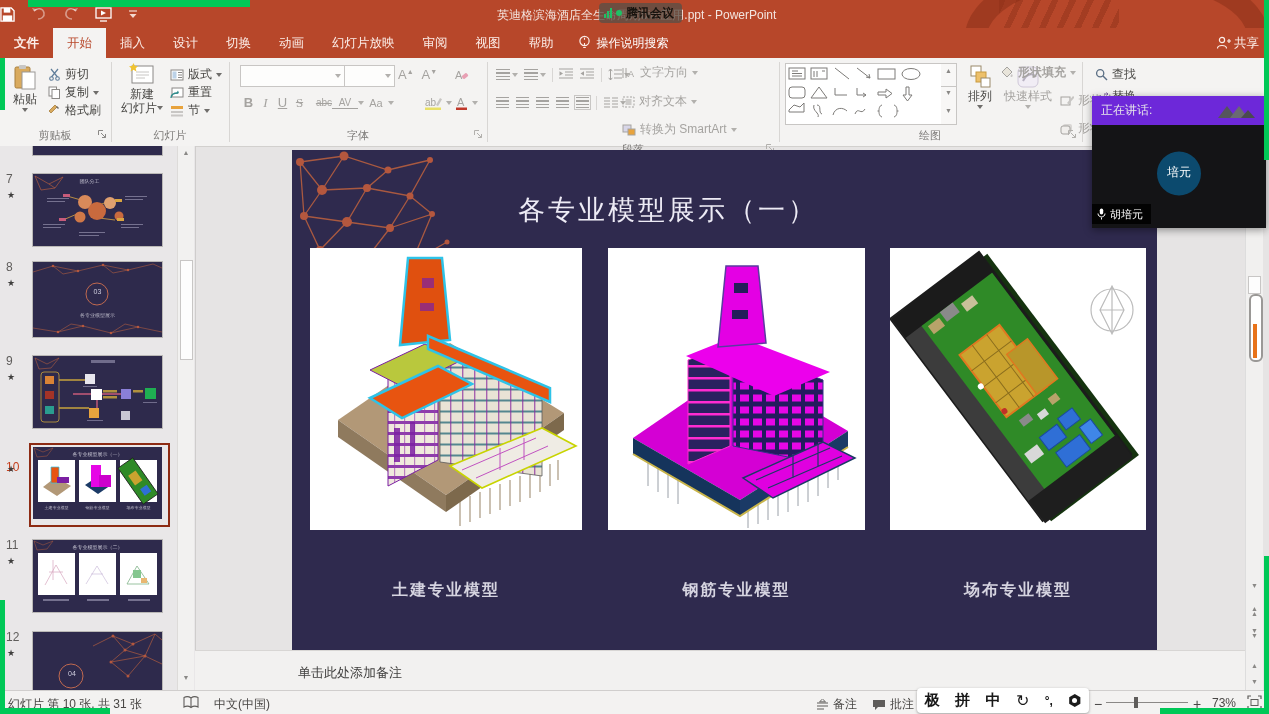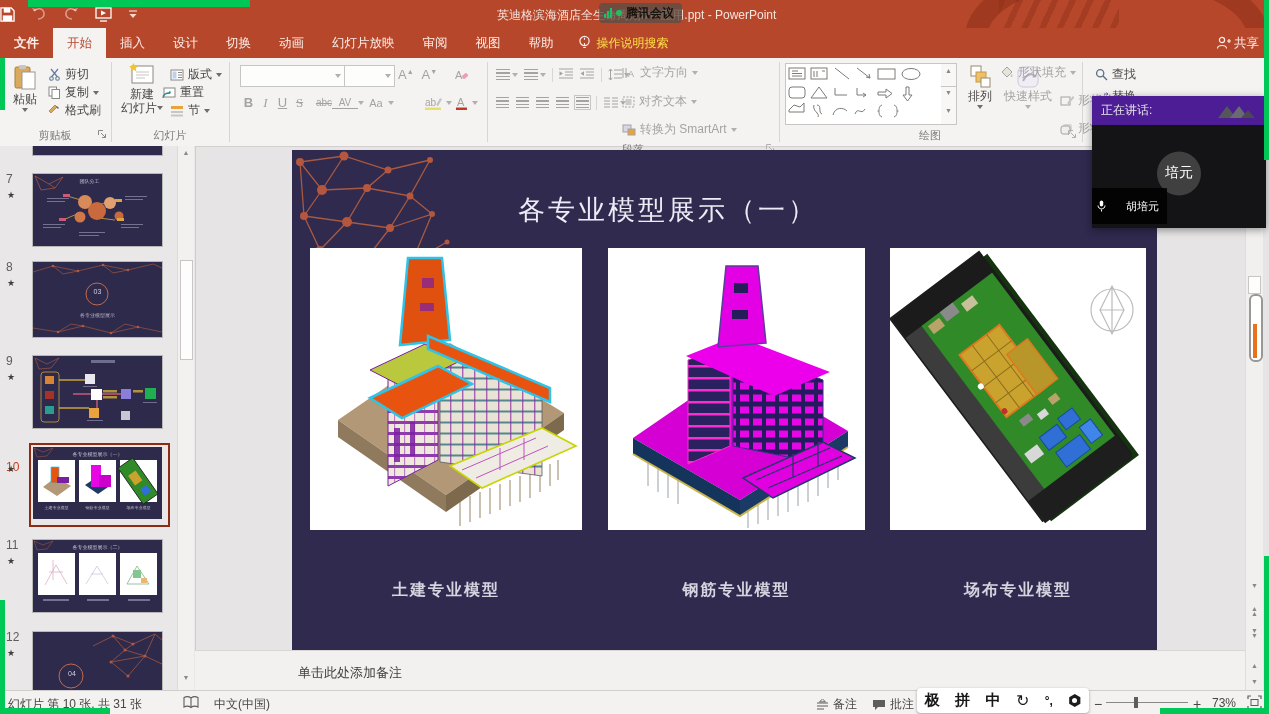--- a/index.html
+++ b/index.html
@@ -16,21 +16,21 @@
   .meet-pill{left:599px;top:3px;height:20px;padding:0 8px 0 5px;border-radius:4px;
              background:rgba(90,80,70,.78);display:flex;align-items:center;gap:4px;
              font-size:12px;color:#17130e;font-weight:bold;}
   .eqbars{display:flex;align-items:flex-end;gap:1px;height:10px;}
   .eqbars i{width:2px;background:#1fc065;display:block;}
   .greendot{width:6px;height:6px;border-radius:50%;background:#1fc065;}
   
   .tabrow{left:0;top:28px;width:1269px;height:30px;background:#B7472A;display:flex;align-items:stretch;}
   .tab{padding:0 14px;display:flex;align-items:center;font-size:12.5px;color:#fceee9;}
   .tab.active{background:#f4f3f2;color:#B7472A;}
-  .tellme{display:flex;align-items:center;gap:6px;color:#fde047;padding:0 10px;}
+  .tellme{display:flex;align-items:center;gap:6px;color:#ffffff;padding:0 10px;}
   .share{position:absolute;right:10px;top:28px;height:30px;display:flex;align-items:center;gap:3px;color:#fceee9;font-size:12.5px;}
   
   .ribbon{left:0;top:58px;width:1269px;height:88px;background:#f4f3f2;border-bottom:1px solid #d2d0ce;}
   .grp-label{position:absolute;bottom:3px;left:0;right:0;text-align:center;font-size:11px;color:#7c7a78;}
   .vsep{position:absolute;top:4px;bottom:4px;width:1px;background:#d8d6d4;}
   .launch{position:absolute;bottom:4px;right:3px;}
   .rrow{position:absolute;display:flex;align-items:center;gap:4px;font-size:12px;color:#494845;height:17px;white-space:nowrap;}
   .rrow.dis{color:#a5a3a0;}
   .caret{width:0;height:0;border-left:3.5px solid transparent;border-right:3.5px solid transparent;border-top:4px solid #6f6d6b;display:inline-block;}
   .caret.lt{border-top-color:#b2b0ad;}
@@ -66,24 +66,24 @@
   .vscroll{left:1245px;top:146px;width:17px;height:544px;background:#f1f0ef;border-left:1px solid #ddd;position:absolute;}
   .capsule{position:absolute;left:3px;top:148px;width:10px;height:64px;border:2px solid #9a9896;border-radius:6px;background:#fff;}
   .capfill{position:absolute;left:2px;bottom:2px;width:4px;height:34px;background:#e8731a;}
   
   .statusbar{left:0;top:690px;width:1269px;height:24px;background:#f3f2f1;border-top:1px solid #d0cecd;font-size:12px;color:#484644;}
   .sitem{position:absolute;top:5px;white-space:nowrap;}
   .zoomtrack{position:absolute;top:11px;left:1106px;width:82px;height:1px;background:#8a8886;}
   .zoomthumb{position:absolute;top:-5px;left:28px;width:4px;height:11px;background:#5f5d5b;}
   
   .meet{left:1092px;top:96px;width:174px;height:132px;z-index:50;position:absolute;box-shadow:0 2px 8px rgba(0,0,0,.4);}
-  .meet-head{position:absolute;left:0;top:0;right:0;height:29px;background:#4c1d95;color:#e8e8ea;font-size:12px;display:flex;align-items:center;padding-left:9px;}
+  .meet-head{position:absolute;left:0;top:0;right:0;height:29px;background:#6d28d9;color:#e8e8ea;font-size:12px;display:flex;align-items:center;padding-left:9px;}
   .meet-tile{position:absolute;left:0;top:29px;right:0;bottom:0;background:#141416;}
-  .meet-ava{position:absolute;left:50%;top:50%;transform:translate(-50%,-58%);width:44px;height:44px;border-radius:50%;background:#404040;color:#fff;display:flex;align-items:center;justify-content:center;font-size:14px;}
-  .meet-name{position:absolute;left:0;bottom:4px;height:36px;background:rgba(0,0,0,.85);color:#fff;font-size:11px;display:flex;align-items:center;gap:20px;padding:0 8px 0 5px;}
+  .meet-ava{position:absolute;left:50%;top:50%;transform:translate(-50%,-58%);width:44px;height:44px;border-radius:50%;background:#0c4a6e;color:#fff;display:flex;align-items:center;justify-content:center;font-size:12px;}
+  .meet-name{position:absolute;left:0;bottom:4px;height:20px;background:rgba(0,0,0,.85);color:#fff;font-size:11px;display:flex;align-items:center;gap:4px;padding:0 8px 0 5px;}
   .green{position:absolute;background:#00C857;z-index:60;}
 </style>
 </head>
 <body>
 
 <div class="abs titlebar">
   <div class="abs tb-deco2"></div>
   <div class="abs tb-deco"></div>
   <div class="qat">
     <span>
@@ -217,21 +217,21 @@
   </div>
   <div class="rrow" style="left:170px;top:8px;">
     <svg width="14" height="12" viewBox="0 0 14 12">
         <rect x="1" y="1" width="12" height="10" fill="#fff" stroke="#8a8886"></rect>
         <rect x="2.5" y="2.5" width="4" height="7" fill="#bcd2e8"></rect>
         <path d="M8 3.5 h4 M8 6 h4 M8 8.5 h4" stroke="#8a8886"></path>
       </svg>
     <span>版式</span>
       <span class="caret"></span>
   </div>
-  <div class="rrow" style="left:162px;top:26px;">
+  <div class="rrow" style="left:170px;top:26px;">
     <svg width="14" height="12" viewBox="0 0 14 12">
         <rect x="2" y="1" width="11" height="9" fill="#fff" stroke="#8a8886"></rect>
         <path d="M1 11 c0-4 4-5 7-5" fill="none" stroke="#2e8b8b" stroke-width="1.3"></path>
         <path d="M8 3.5 l1 2.8 -3 .2 z" fill="#2e8b8b"></path>
       </svg>
     <span>重置</span>
   </div>
   <div class="rrow" style="left:170px;top:44px;">
     <svg width="14" height="12" viewBox="0 0 14 12">
         <rect x="1" y="1" width="12" height="3" fill="#e8a33d"></rect>
@@ -280,20 +280,27 @@
         <rect x="0" y="11.5" width="16" height="2.5" fill="#e8e066"></rect>
       </svg>
     <span class="caret lt"></span>
   </div>
   <div class="rrow" style="left:455px;top:36px;">
     <svg width="13" height="14" viewBox="0 0 13 14">
         <text x="2" y="10" font-size="11" fill="#a5a3a0" font-family="Liberation Sans,sans-serif">A</text>
         <rect x="1" y="11.5" width="11" height="2.5" fill="#c0392b"></rect>
       </svg>
     <span class="caret lt"></span>
+  </div>
+  <div class="abs" style="left:230px;top:0;width:256px;height:88px;">
+    <span class="grp-label">字体</span>
+    <span class="launch"><svg width="10" height="10" viewBox="0 0 10 10">
+          <path d="M1.5 1.5 H6 M1.5 1.5 V6" stroke="#b2b0ad" fill="none"></path>
+          <path d="M4 4 L8.5 8.5 M8.5 5 V8.5 H5" stroke="#b2b0ad" fill="none"></path>
+        </svg></span>
   </div>
   <div class="vsep" style="left:487px;"></div>
 
   <div class="rrow" style="left:496px;top:8px;gap:6px;">
     <span style="display:flex;gap:2px;align-items:center;">
         <span class="bars" style="width:14px;"></span>
         <span class="caret lt"></span>
       </span>
     <span style="display:flex;gap:2px;align-items:center;">
         <span class="bars" style="width:14px;"></span>
@@ -407,21 +414,21 @@
   <div class="bigbtn" style="left:1002px;top:7px;width:52px;color:#a5a3a0;">
     <svg width="26" height="24" viewBox="0 0 26 24">
         <rect x="3" y="2" width="20" height="20" rx="5" fill="#f1edf5" stroke="#cfc8d8"></rect>
         <path d="M8 16 C12 8 18 8 21 12" fill="none" stroke="#b8b2c2" stroke-width="2"></path>
       </svg>
     <span>快速样式</span>
       <span class="caret lt" style="margin-top:2px;"></span>
   </div>
   <div class="rrow dis" style="left:1000px;top:6px;left:1000px;"></div>
 
-  <div class="rrow dis" style="left:1000px;top:6px;">
+  <div class="rrow dis" style="left:1000px;top:6px;font-weight:bold;">
     <svg width="14" height="13" viewBox="0 0 14 13">
         <path d="M7 1 L12 6 L7 11 L2 6 z" fill="#e8e4da" stroke="#a5a3a0"></path>
         <path d="M12 8 c1.5 2 .2 3.5-1 3 c-1-.5-.5-2 1-3 z" fill="#c8c6c4"></path>
       </svg>
     <span>形状填充</span>
       <span class="caret lt"></span>
   </div>
   <div class="rrow dis" style="left:1060px;top:34px;">
     <svg width="14" height="13" viewBox="0 0 14 13">
         <rect x="1" y="3" width="9" height="8" fill="none" stroke="#a5a3a0"></rect>

